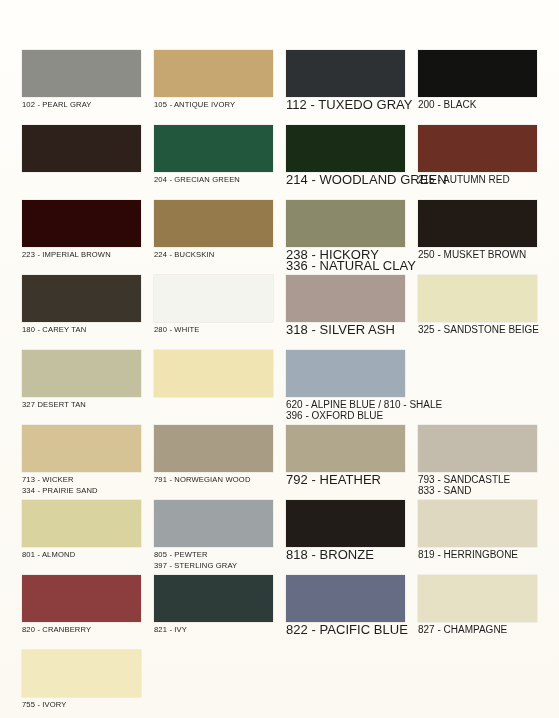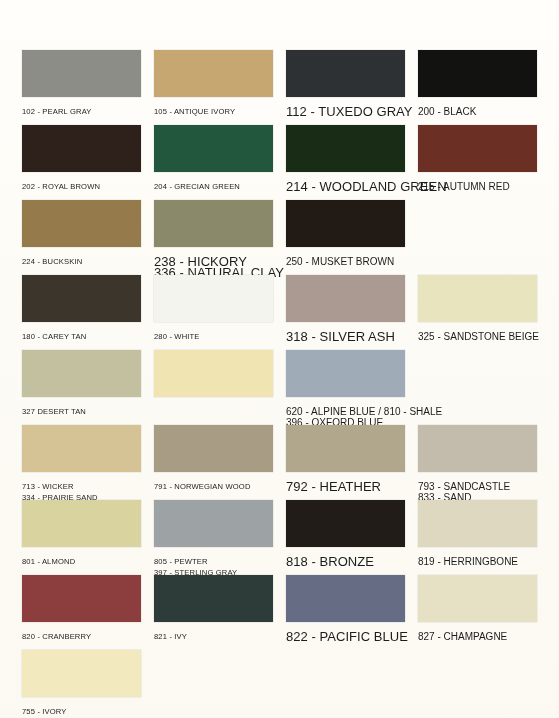--- a/index.html
+++ b/index.html
@@ -62,21 +62,21 @@
   .cell:last-child {
     margin-right: 0;
   }
   .swatch {
     width: 119px;
     height: 47px;
     box-shadow: 0 0 0 0.5px rgba(0,0,0,0.10);
     display: block;
   }
   .labels {
-    padding-top: 10px;
+    padding-top: 3px;
   }
   .label {
     font-size: 7.6px;
     color: #1c1c1c;
     letter-spacing: 0.15px;
     line-height: 10.5px;
     white-space: nowrap;
   }
   
   .col4 .label {
@@ -121,23 +121,20 @@
       <div class="cell col4">
         <div class="swatch" style="background: rgb(18, 18, 17);"></div>
         <div class="labels">
           <div class="label">200 - BLACK</div>
         </div>
       </div>
     </div>
     <div class="row">
       <div class="cell col1">
         <div class="swatch" style="background: rgb(46, 33, 28);"></div>
-        <div class="labels">
-          <div class="label">202 - ROYAL BROWN</div>
-        </div>
       </div>
       <div class="cell col2">
         <div class="swatch" style="background: rgb(34, 87, 61);"></div>
         <div class="labels">
           <div class="label">204 - GRECIAN GREEN</div>
         </div>
       </div>
       <div class="cell col3">
         <div class="swatch" style="background: rgb(24, 44, 22);"></div>
         <div class="labels">
@@ -145,20 +142,26 @@
         </div>
       </div>
       <div class="cell col4">
         <div class="swatch" style="background: rgb(108, 47, 35);"></div>
         <div class="labels">
           <div class="label">215 - AUTUMN RED</div>
         </div>
       </div>
     </div>
     <div class="row">
+      <div class="cell col1">
+        <div class="swatch" style="background: rgb(45, 7, 6);"></div>
+        <div class="labels">
+          <div class="label">223 - IMPERIAL BROWN</div>
+        </div>
+      </div>
       <div class="cell col2">
         <div class="swatch" style="background: rgb(149, 123, 76);"></div>
         <div class="labels">
           <div class="label">224 - BUCKSKIN</div>
         </div>
       </div>
       <div class="cell col3">
         <div class="swatch" style="background: rgb(138, 138, 107);"></div>
         <div class="labels">
           <div class="label">238 - HICKORY</div>

